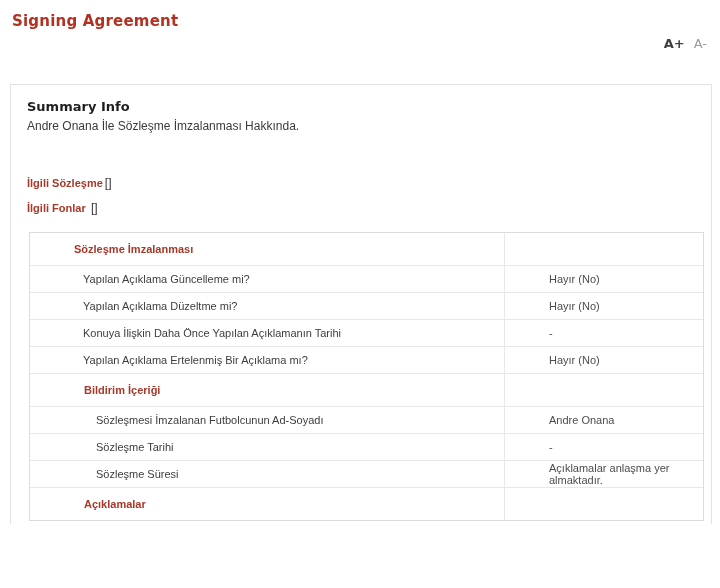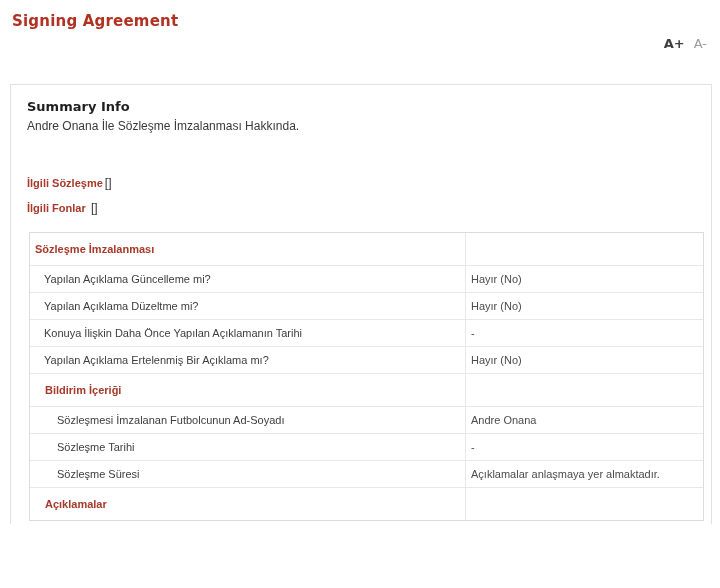--- a/index.html
+++ b/index.html
@@ -109,20 +109,21 @@
     align-items: stretch;
     border-top: 1px solid #e8e8e8;
   }
   .t-row:first-child { border-top: none; }
   .t-label, .t-value {
     box-sizing: border-box;
     font-size: 11px;
     color: #3d3d3d;
     display: flex;
     align-items: center;
+    margin-left: 39px;
   }
   .t-label {
     flex: 0 0 436px;
     border-right: 1px solid #e8e8e8;
   }
   .t-value {
     flex: 1 1 auto;
     padding-left: 5px;
     color: #4c4c4c;
   }
@@ -205,21 +206,21 @@
       <div class="t-row kind-subitem">
         <div class="t-label">Sözleşmesi İmzalanan Futbolcunun Ad-Soyadı</div>
         <div class="t-value">Andre Onana</div>
       </div>
       <div class="t-row kind-subitem">
         <div class="t-label">Sözleşme Tarihi</div>
         <div class="t-value">-</div>
       </div>
       <div class="t-row kind-subitem">
         <div class="t-label">Sözleşme Süresi</div>
-        <div class="t-value">Açıklamalar anlaşmaya yer almaktadır.</div>
+        <div class="t-value">Açıklamalar anlaşma yer almaktadır.</div>
       </div>
       <div class="t-row kind-section">
         <div class="t-label">Açıklamalar</div>
         <div class="t-value"></div>
       </div>
     </div>
 
     <div class="announcement">
       <div>Kamuoyuna duyurulur.</div>
 

